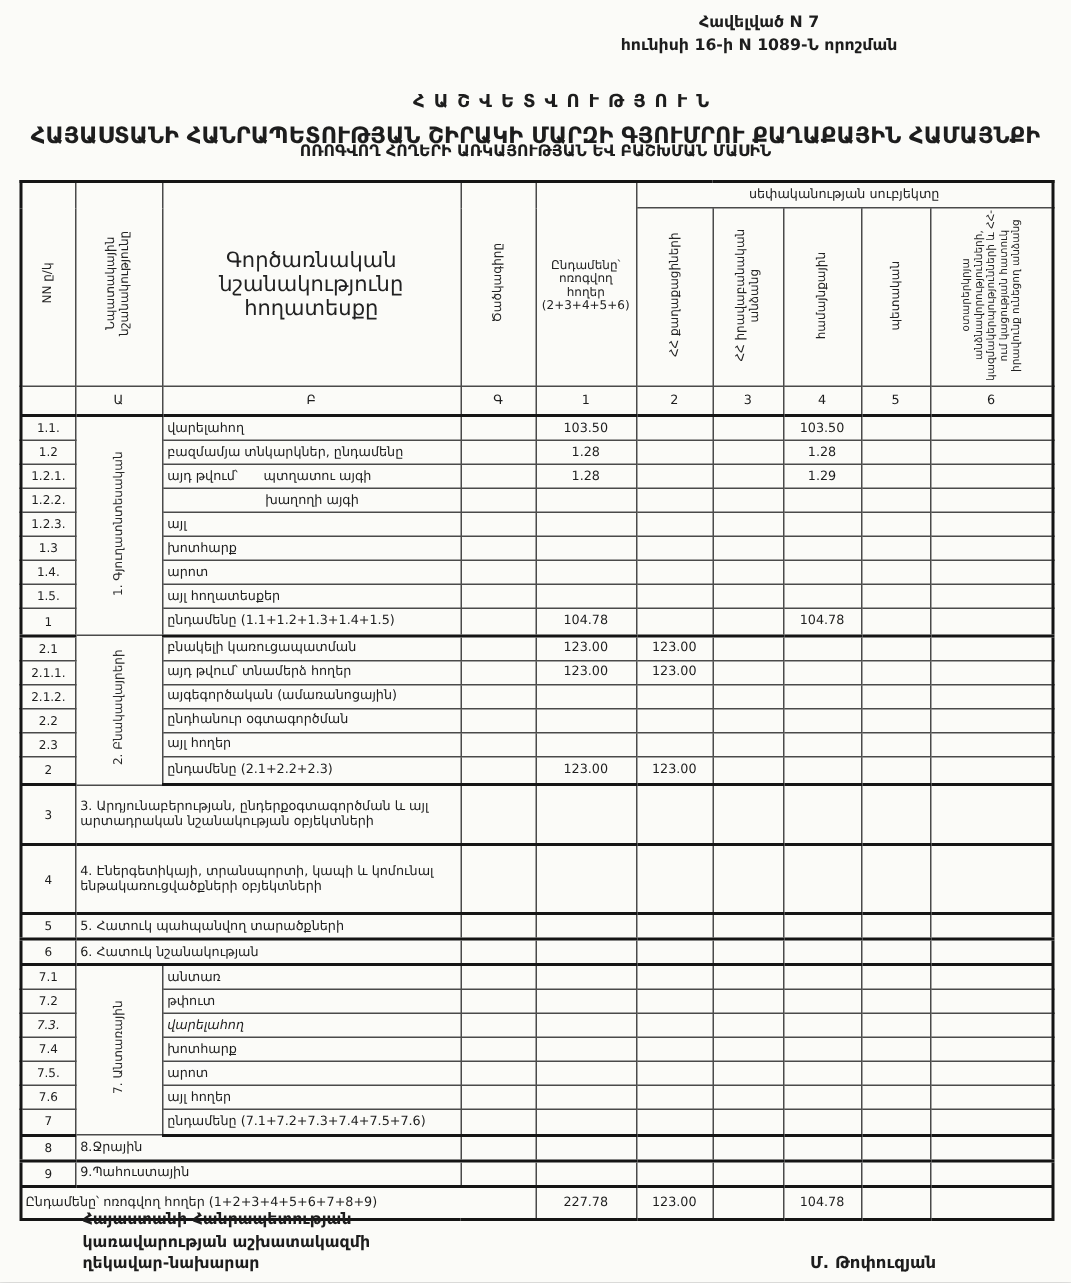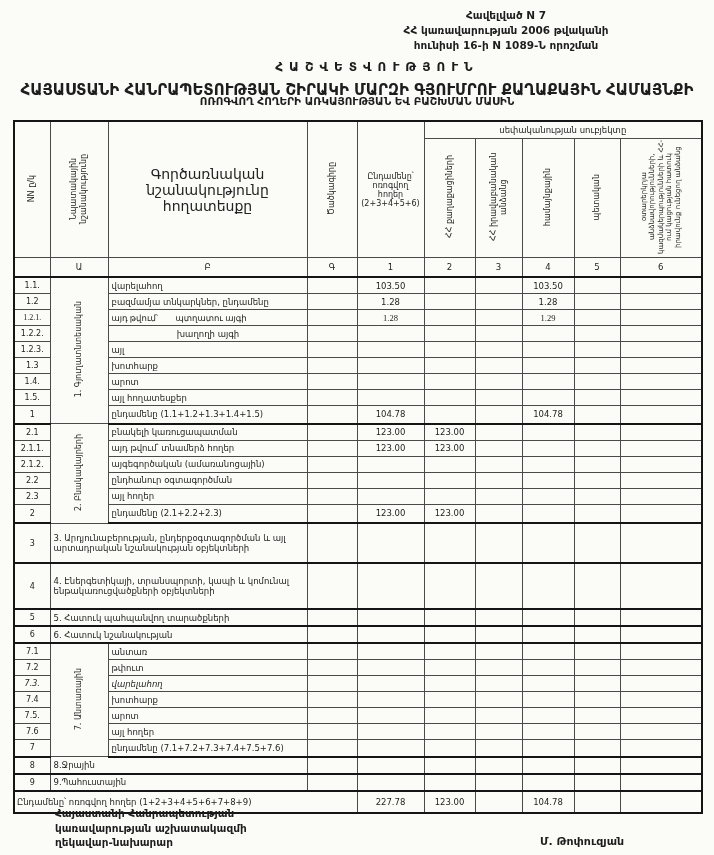--- a/index.html
+++ b/index.html
@@ -44,21 +44,20 @@
   .footer{position:absolute;left:55px;top:806px;font-weight:bold;font-size:10.5px;line-height:1.4;}
   .sign{position:absolute;left:540px;top:835px;font-weight:bold;font-size:11px;}
 </style>
 </head>
 <body>
 
 <div class="page">
 
   <div class="appendix">
     <div>Հավելված N 7</div>
-    <div>ՀՀ կառավարության 2006 թվականի</div>
     <div>հունիսի 16-ի N 1089-Ն որոշման</div>
   </div>
 
   <div class="title1">ՀԱՇՎԵՏՎՈՒԹՅՈՒՆ</div>
   <div class="title2">ՀԱՅԱՍՏԱՆԻ ՀԱՆՐԱՊԵՏՈՒԹՅԱՆ ՇԻՐԱԿԻ ՄԱՐԶԻ ԳՅՈՒՄՐՈՒ ՔԱՂԱՔԱՅԻՆ ՀԱՄԱՅՆՔԻ</div>
   <div class="title3">ՈՌՈԳՎՈՂ ՀՈՂԵՐԻ ԱՌԿԱՅՈՒԹՅԱՆ ԵՎ ԲԱՇԽՄԱՆ ՄԱՍԻՆ</div>
 
   <table class="rep">
     <colgroup>
       <col style="width:36px">
@@ -134,21 +133,21 @@
           <td class="nn">1.2</td>
           <td class="name">բազմամյա տնկարկներ, ընդամենը</td>
           <td class="code"></td>
           <td class="val">1.28</td>
           <td class="val"></td>
           <td class="val"></td>
           <td class="val">1.28</td>
           <td class="val"></td>
           <td class="val"></td>
         </tr>
-        <tr style="height: 15px; font-family: Liberation Serif, serif;">
+        <tr style="height: 15px;">
           <td class="nn">1.2.1.</td>
           <td class="name split"><span>այդ թվում՝</span><span class="mid">պտղատու այգի</span></td>
           <td class="code"></td>
           <td class="val">1.28</td>
           <td class="val"></td>
           <td class="val"></td>
           <td class="val">1.29</td>
           <td class="val"></td>
           <td class="val"></td>
         </tr>

